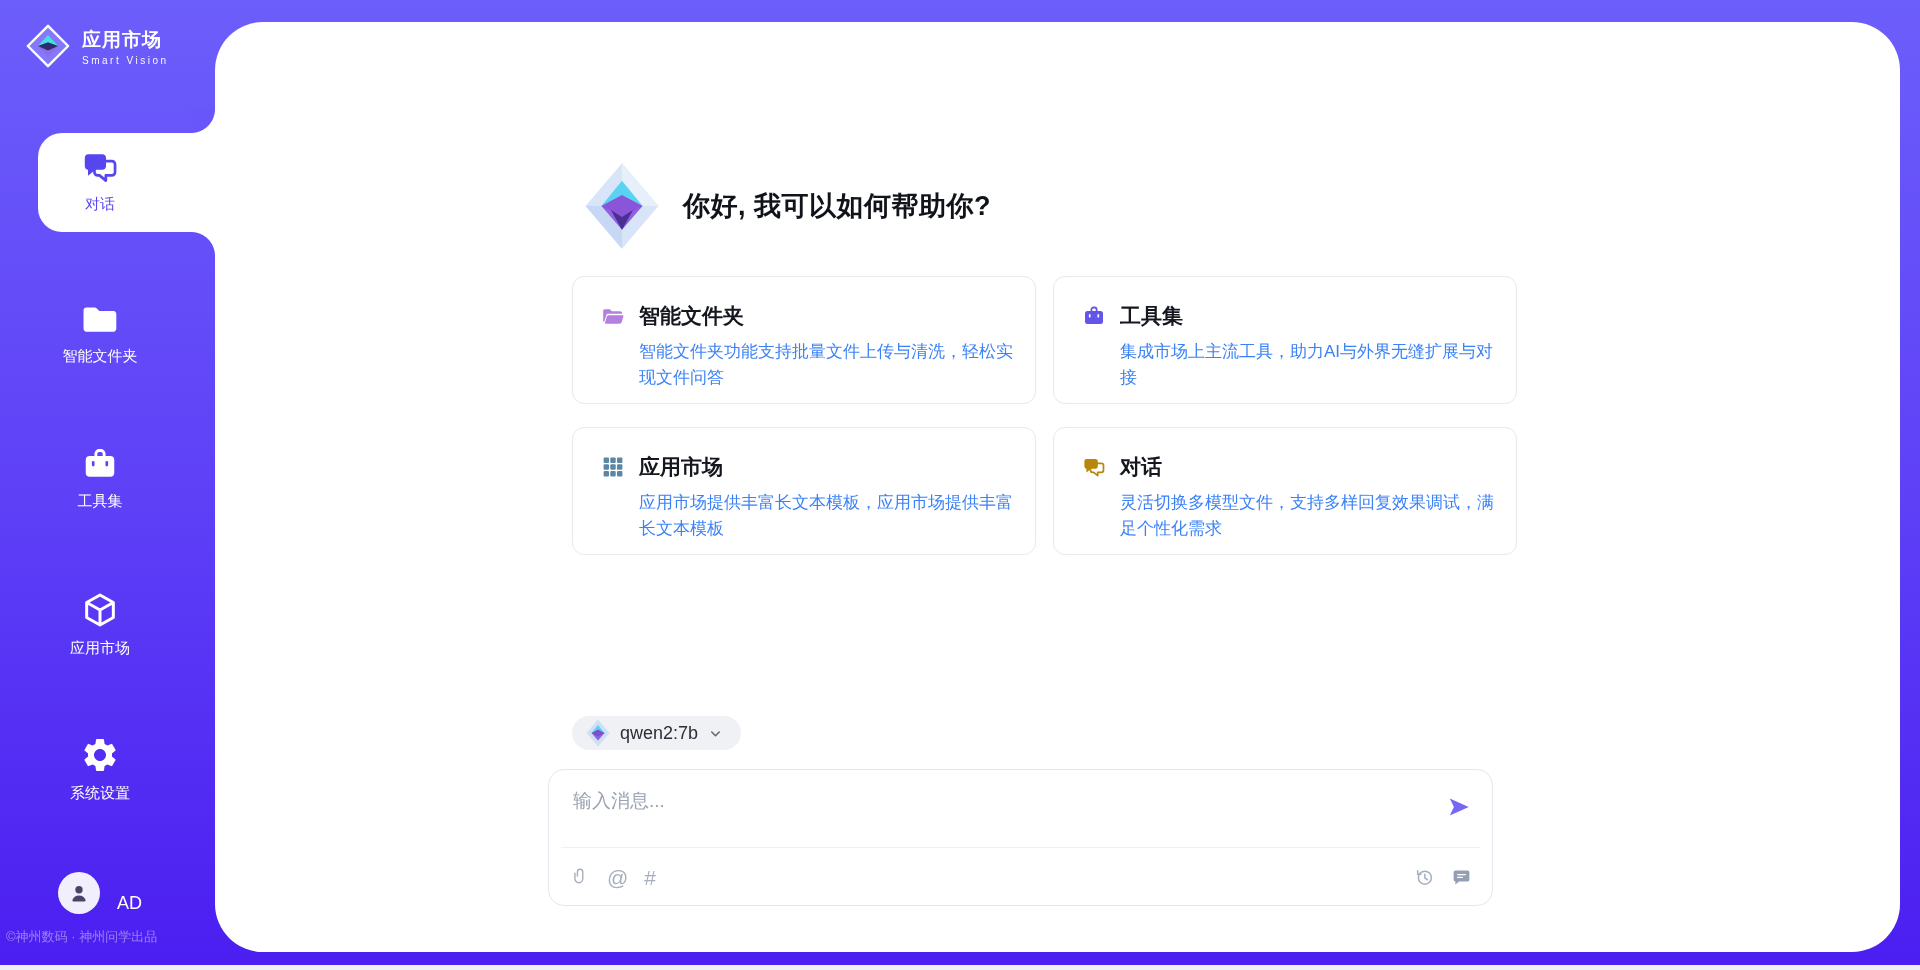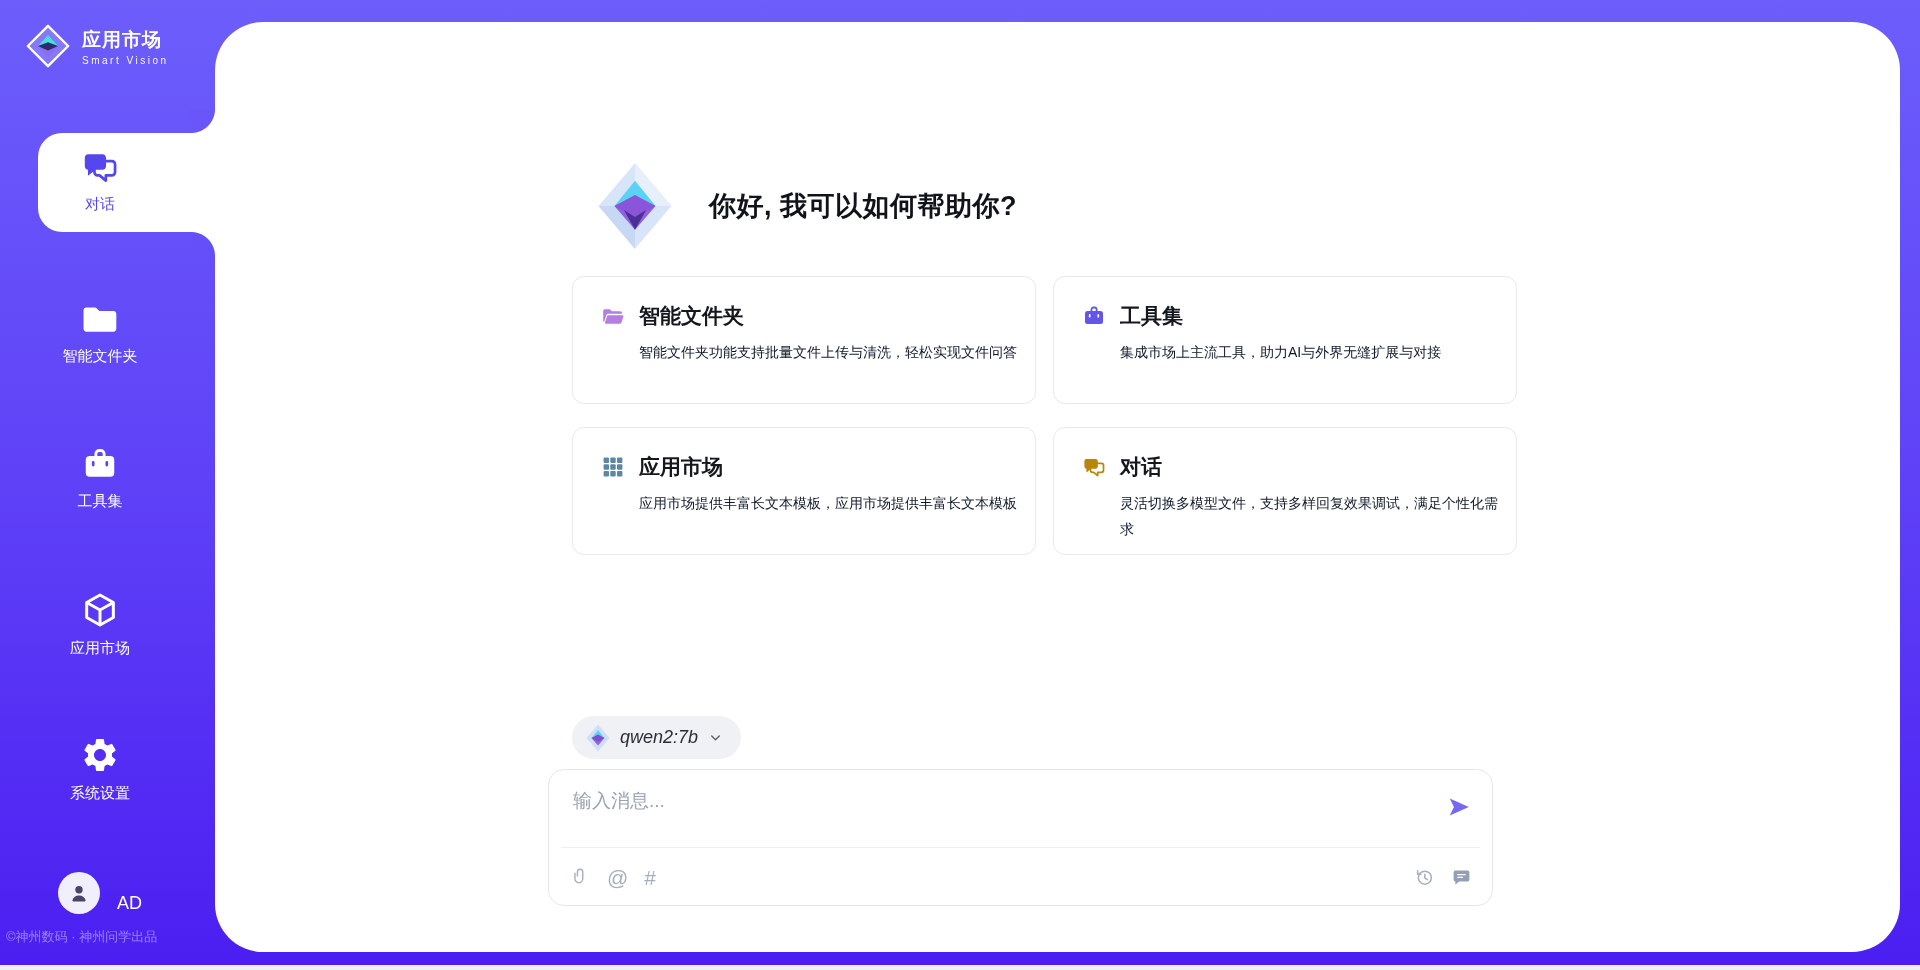--- a/index.html
+++ b/index.html
@@ -27,34 +27,34 @@
   .nav-item svg { display:block; }
   .nav-item.active { color:#5546ef; }
 
   .user-row { position:absolute; left:58px; top:872px; display:flex; align-items:flex-end; gap:17px; cursor:pointer; }
   .avatar { width:42px; height:42px; border-radius:50%; background:#f1effc; display:flex;
             align-items:center; justify-content:center; }
   .user-name { color:#fff; font-size:18px; font-weight:500; }
   .copyright { position:absolute; left:6px; top:928px; color:rgba(255,255,255,.42); font-size:13px; white-space:nowrap; }
 
   
-  .greeting { position:absolute; left:597px; top:161px; display:flex; align-items:center; gap:36px; }
+  .greeting { position:absolute; left:584px; top:161px; display:flex; align-items:center; gap:23px; }
   .greeting h1 { font-size:27px; font-weight:700; color:#101319; letter-spacing:.5px; }
 
   .cards { position:absolute; left:572px; top:276px; width:945px;
            display:grid; grid-template-columns:1fr 1fr; column-gap:17px; row-gap:23px; }
   .card { height:128px; background:#fff; border:1px solid #e7e9ee; border-radius:12px;
           padding:25px 10px 0 28px; cursor:pointer; }
   .card-head { display:flex; align-items:center; gap:14px; }
   .card-title { font-size:21px; font-weight:700; color:#14171d; }
-  .card-desc { margin-left:38px; margin-top:9px; font-size:14px; line-height:26px; color:#0f172a; padding-right:4px; }
-
-  .model-pill { position:absolute; left:572px; top:716px; height:43px; border-radius:22px;
+  .card-desc { margin-left:38px; margin-top:9px; font-size:17px; line-height:26px; color:#3b82f6; padding-right:4px; }
+
+  .model-pill { position:absolute; left:572px; top:716px; height:34px; border-radius:22px;
                 background:#f0f1f5; display:flex; align-items:center; gap:10px; padding:0 18px 0 14px;
-                cursor:pointer;font-style:italic; }
+                cursor:pointer; }
   .model-name { font-size:18px; color:#2a2e36; }
 
   .composer { position:absolute; left:548px; top:769px; width:945px; height:137px;
               background:#fff; border:1px solid #e4e7ed; border-radius:16px; }
   .composer textarea { position:absolute; left:0; top:0; width:100%; height:72px; border:none; outline:none;
               resize:none; background:transparent; font-family:inherit; font-size:19px; color:#2a2e36;
               padding:18px 64px 0 24px; }
   .composer textarea::placeholder { color:#9aa3b2; }
   .send-btn { position:absolute; right:20px; top:24px; width:26px; height:26px; cursor:pointer; color:#7668f3; }
   .composer-divider { position:absolute; left:12px; right:12px; top:77px; border-top:1px solid #eef0f3; }

